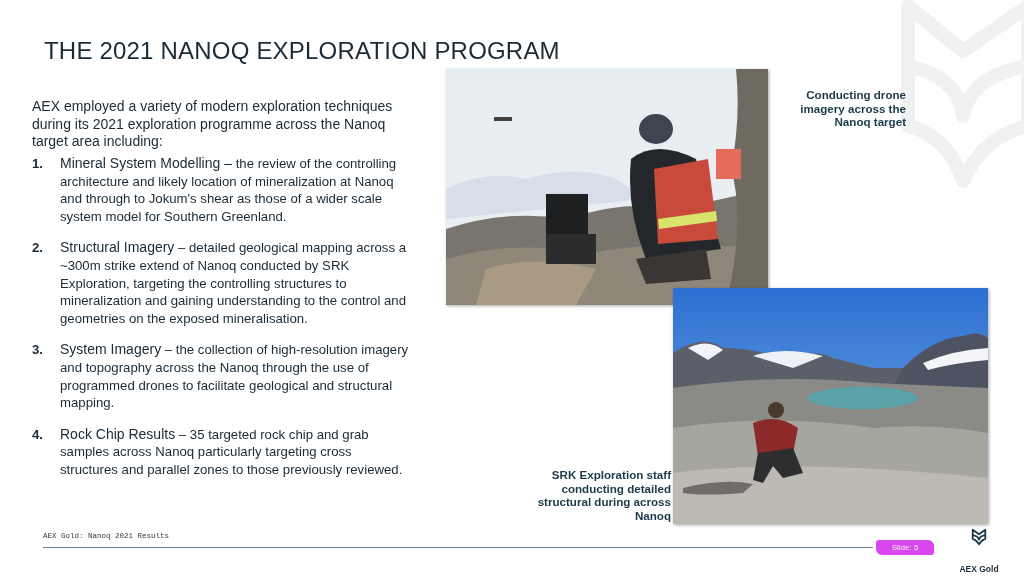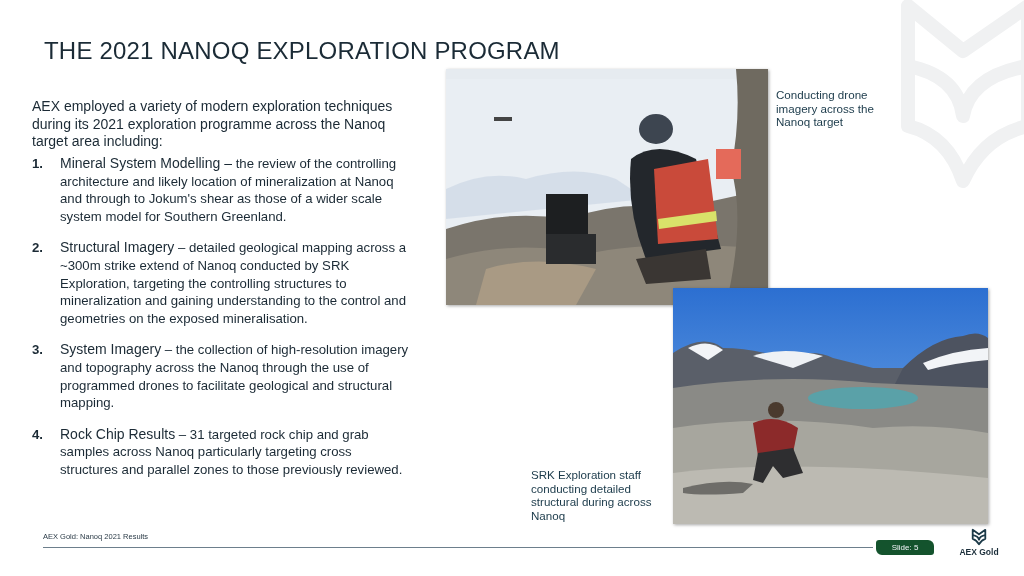--- a/index.html
+++ b/index.html
@@ -15,30 +15,30 @@
   .list { position: absolute; left: 32px; top: 155px; width: 378px; }
   .item { position: relative; padding-left: 28px; font-size: 13.2px; line-height: 17.6px; margin-bottom: 14px; }
   .item .num { position: absolute; left: 0; top: 0; font-weight: bold; }
   .item .head { font-weight: normal; font-size: 14px; }
 
   .photo { position: absolute; overflow: hidden; box-shadow: 1px 1px 3px rgba(0,0,0,0.35); }
   .photo1 { left: 446px; top: 69px; width: 322px; height: 236px; }
   .photo2 { left: 673px; top: 288px; width: 315px; height: 236px; }
   .photo svg { display: block; width: 100%; height: 100%; }
 
-  .caption { position: absolute; font-weight: normal; font-size: 11.6px; line-height: 13.5px; color: #1b3a4a; }
+  .caption { position: absolute; font-weight: bold; font-size: 11.6px; line-height: 13.5px; color: #1b3a4a; text-align: right; }
   .cap1 { left: 776px; top: 88px; width: 130px; }
   .cap2 { left: 531px; top: 468px; width: 140px; }
 
   .footer-line { position: absolute; left: 43px; top: 547px; width: 830px; height: 1px; background: #6d7f8c; }
-  .footer-text { position: absolute; left: 43px; top: 532px; font-size: 7.5px; color: #2b3b47; }
-  .slide-badge { position: absolute; left: 876px; top: 540px; width: 58px; height: 15px; background: #14532d; color: #f2f5f8; font-size: 8px; text-align: center; line-height: 15px; border-radius: 3px 6px 3px 6px; }
+  .footer-text { position: absolute; left: 43px; top: 532px; font-size: 7.5px; color: #2b3b47; font-family: Liberation Mono, monospace; }
+  .slide-badge { position: absolute; left: 876px; top: 540px; width: 58px; height: 15px; background: #d946ef; color: #f2f5f8; font-size: 8px; text-align: center; line-height: 15px; border-radius: 3px 6px 3px 6px; }
   .logo { position: absolute; left: 944px; top: 528px; width: 70px; text-align: center; }
   .logo svg { width: 18px; height: 18px; display: block; margin: 0 auto; }
-  .logo-text { font-size: 8.5px; font-weight: bold; color: #1c2f3b; margin-top: 1px; }
+  .logo-text { font-size: 8.5px; font-weight: bold; color: #1c2f3b; margin-top: 18px; }
 </style>
 </head>
 <body>
 
 <svg class="watermark" viewBox="0 0 150 195">
   <g fill="none" stroke="#f0f1f2" stroke-width="14" stroke-linejoin="round">
     <path d="M20 10 L20 130 Q60 140 75 185 Q95 140 140 130 L140 10 L75 55 Z"></path>
     <path d="M20 70 Q70 80 75 120 Q82 80 140 70"></path>
   </g>
 </svg>
@@ -55,21 +55,21 @@
   <div class="item">
     <span class="num">2.</span>
     <span class="head">Structural Imagery</span><span> – detailed geological mapping across a ~300m strike extend of Nanoq conducted by SRK Exploration, targeting the controlling structures to mineralization and gaining understanding to the control and geometries on the exposed mineralisation.</span>
   </div>
   <div class="item">
     <span class="num">3.</span>
     <span class="head">System Imagery</span><span> – the collection of high-resolution imagery and topography across the Nanoq through the use of programmed drones to facilitate geological and structural mapping.</span>
   </div>
   <div class="item">
     <span class="num">4.</span>
-    <span class="head">Rock Chip Results</span><span> – 31 targeted rock chip and grab samples across Nanoq particularly targeting cross structures and parallel zones to those previously reviewed.</span>
+    <span class="head">Rock Chip Results</span><span> – 35 targeted rock chip and grab samples across Nanoq particularly targeting cross structures and parallel zones to those previously reviewed.</span>
   </div>
 </div>
 
 <div class="photo photo1">
   <svg viewBox="0 0 322 236" preserveAspectRatio="none">
     <rect width="322" height="236" fill="#e9eef3"></rect>
     <rect x="0" y="0" width="322" height="10" fill="#5d6663"></rect>
     <path d="M0 10 L300 10 Q310 40 300 80 L322 80 L322 0 L0 0 Z" fill="#e6ebf0"></path>
     <path d="M0 120 Q40 100 80 110 Q130 95 170 110 L200 130 L0 150 Z" fill="#c8d4e2" opacity="0.6"></path>
     <path d="M0 160 Q60 140 120 150 Q180 130 230 140 L322 120 L322 236 L0 236 Z" fill="#7a756c"></path>

